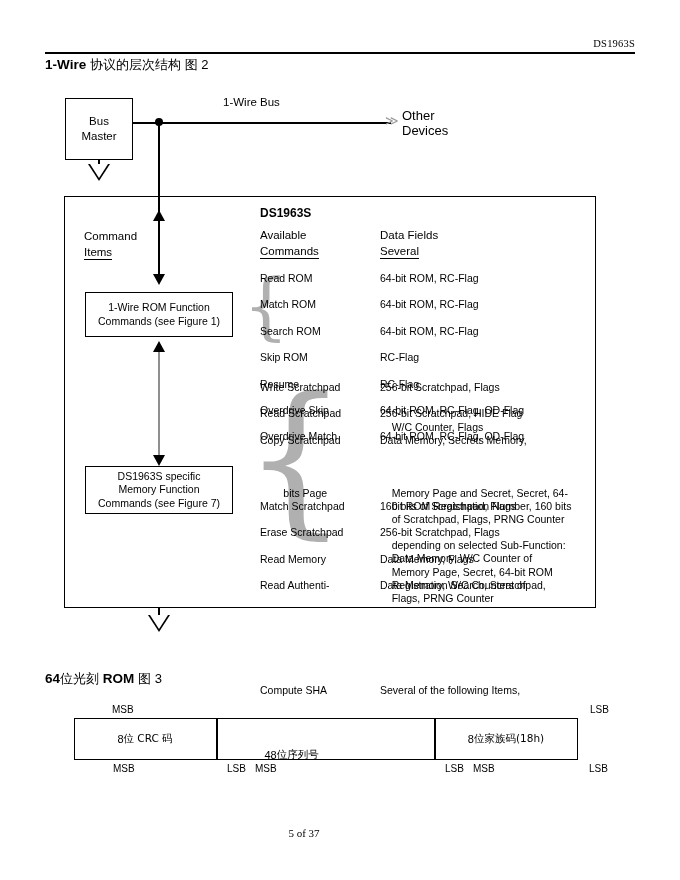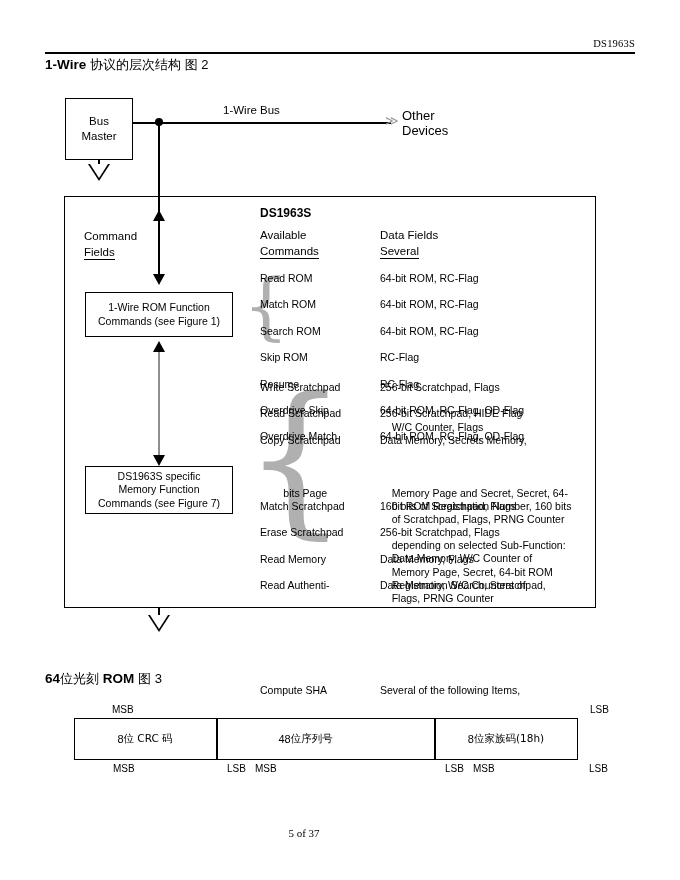--- a/index.html
+++ b/index.html
@@ -100,21 +100,21 @@
     width: 258px; height: 1.6px;
     background: #000;
   }
   #bus-dot {
     left: 155px; top: 118px;
     width: 8px; height: 8px;
     background: #000;
     border-radius: 50%;
   }
   #bus-label {
-    left: 223px; top: 104px;
+    left: 223px; top: 96px;
     font-size: 11.5px;
   }
   #bus-arrow-head {
     left: 385px; top: 114px;
     color: #9a9a9a;
     font-size: 13px;
     line-height: 13px;
     letter-spacing: -3px;
   }
   #other-devices {
@@ -299,21 +299,21 @@
 <div class="abs" id="other-devices">
   <div>Other</div>
   <div>Devices</div>
 </div>
 <div class="abs" id="bus-drop"></div>
 
 <div class="abs" id="main-panel"></div>
 
 <div class="col-head" id="head-command">
   <div>Command</div>
-  <div><span class="ul">Fields</span></div>
+  <div><span class="ul">Items</span></div>
 </div>
 
 <div class="col-head" id="head-ds">DS1963S</div>
 
 <div class="col-head" id="head-available">
   <div>Available</div>
   <div><span class="ul">Commands</span></div>
 </div>
 
 <div class="col-head" id="head-datafields">
@@ -448,21 +448,21 @@
   <span class="fignum">图 3</span>
 </div>
 
 <div class="abs" id="rom-fig">
   <div id="rom-fig-border"></div>
 <div class="rom-cell" style="left: 0px; width: 142px;">
       <span>8</span>
       <span class="cjk"> 位 CRC 码</span>
     </div>
     <div class="rom-divider" style="left: 142px;"></div>
-    <div class="rom-cell" style="left: 142px; width: 179px;">
+    <div class="rom-cell" style="left: 128px; width: 179px; margin-top: 16px;">
       <span>48</span>
       <span class="cjk"> 位序列号</span>
     </div>
     <div class="rom-divider" style="left: 360px;"></div>
     <div class="rom-cell" style="left: 360px; width: 144px;">
       <span>8</span>
       <span class="cjk"> 位家族码(18h)</span>
     </div>
   </div>
 

